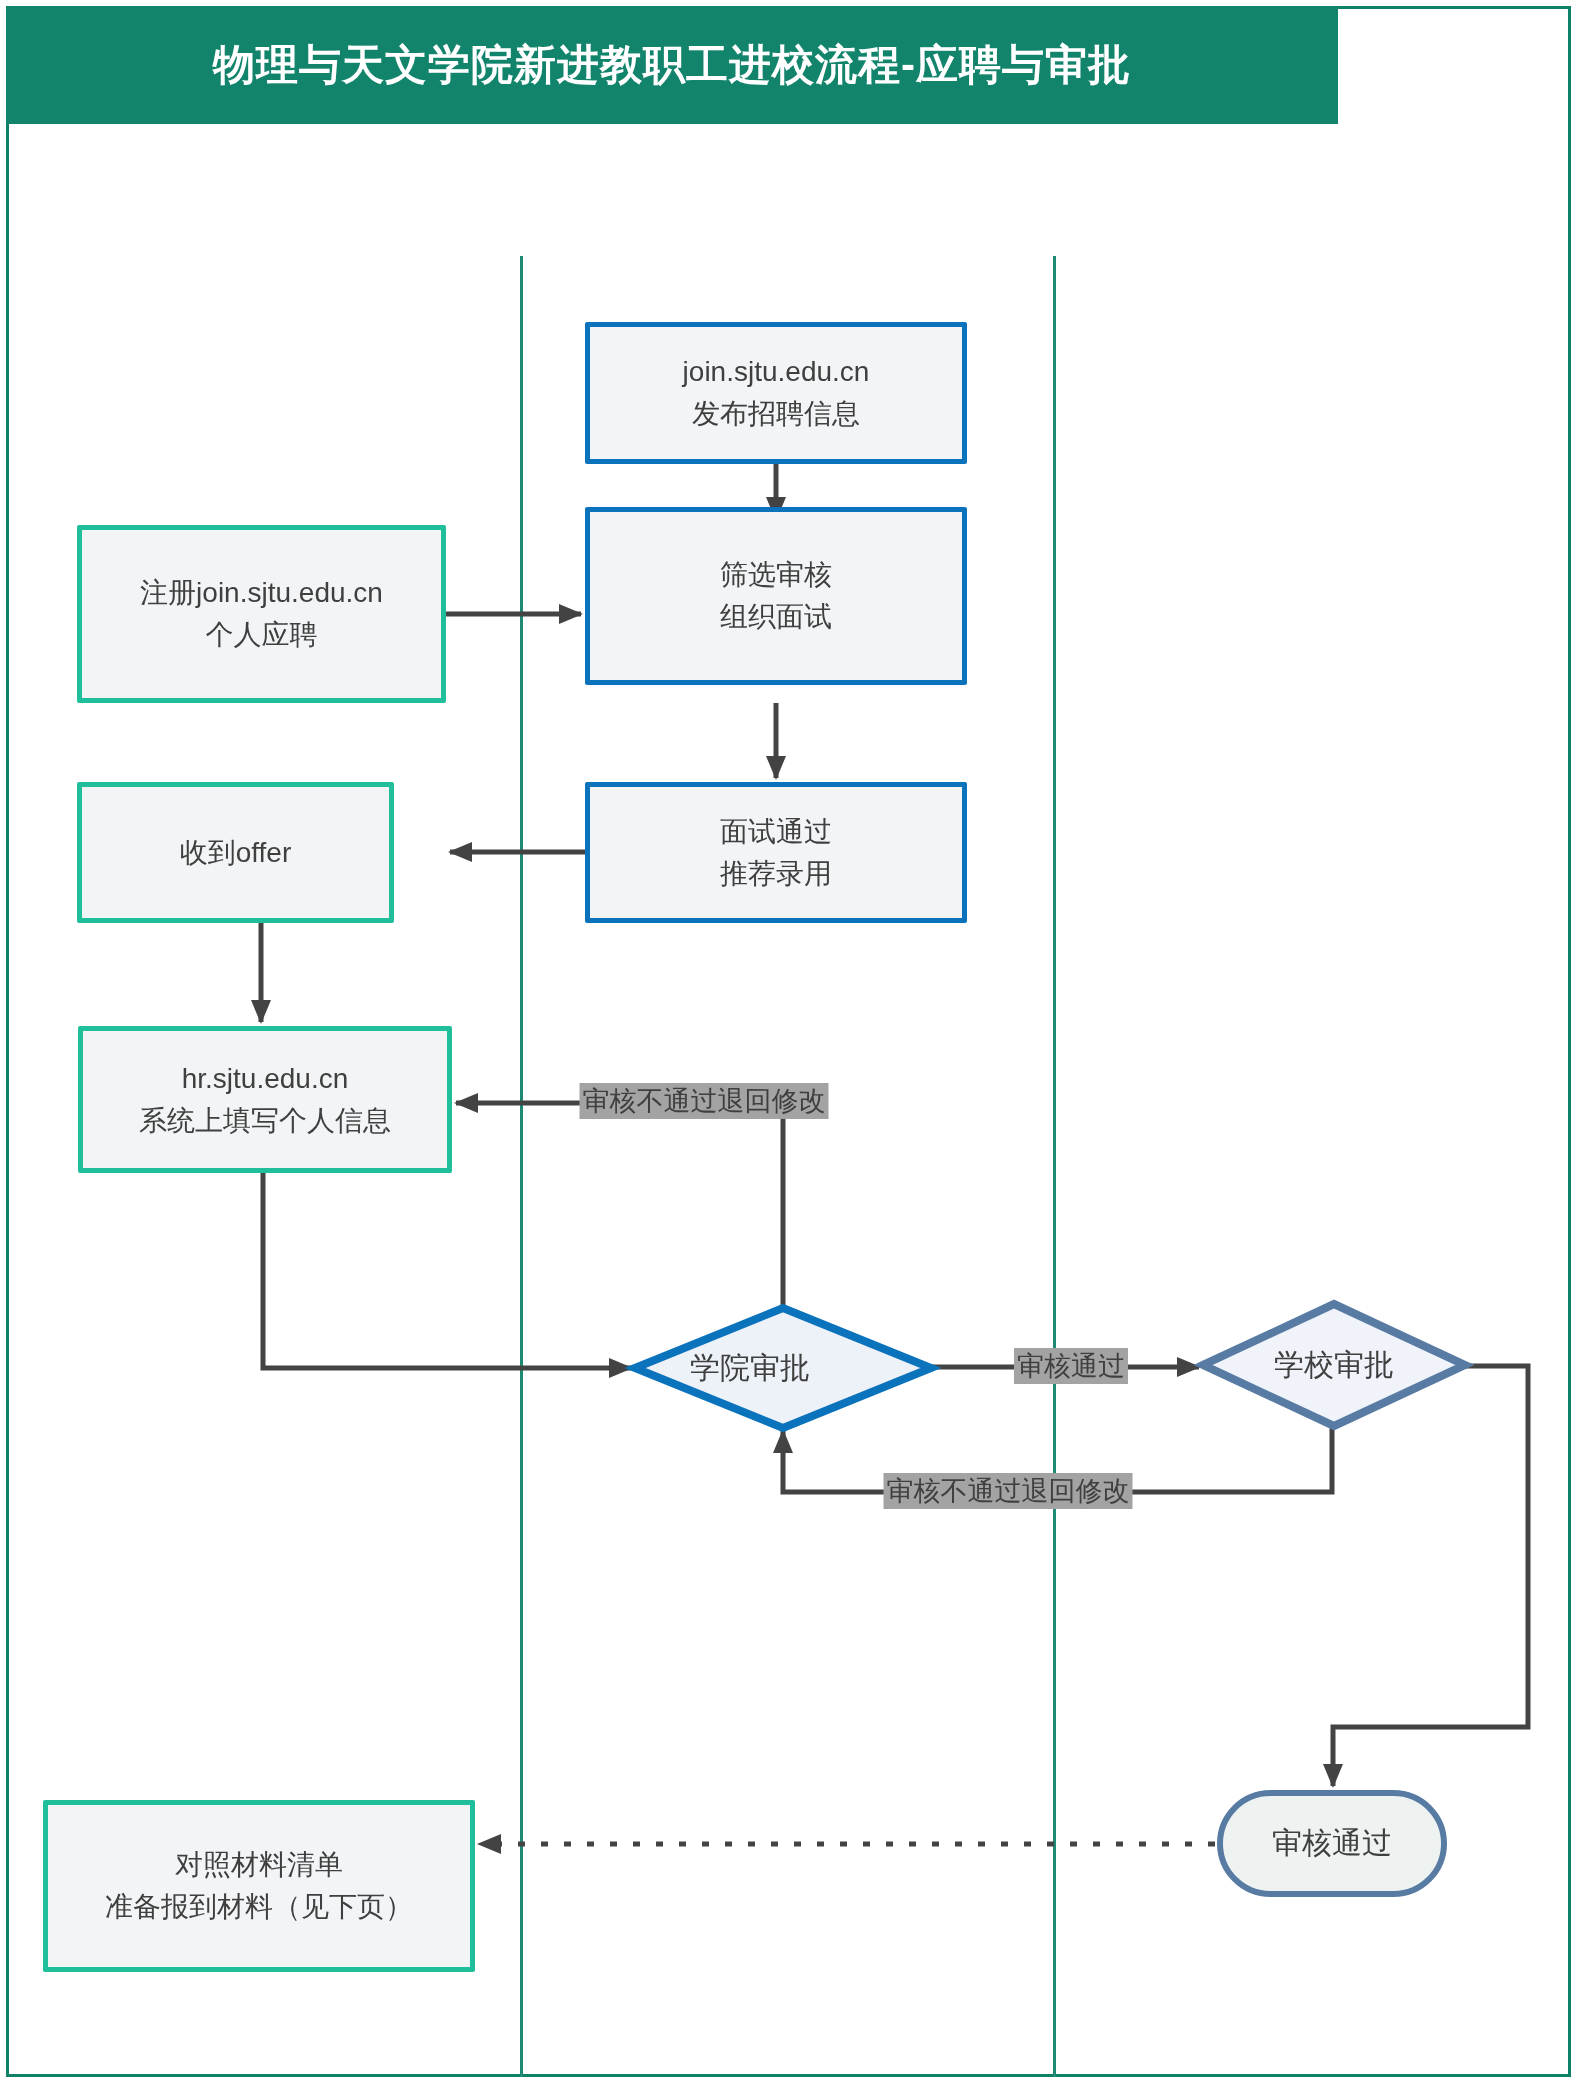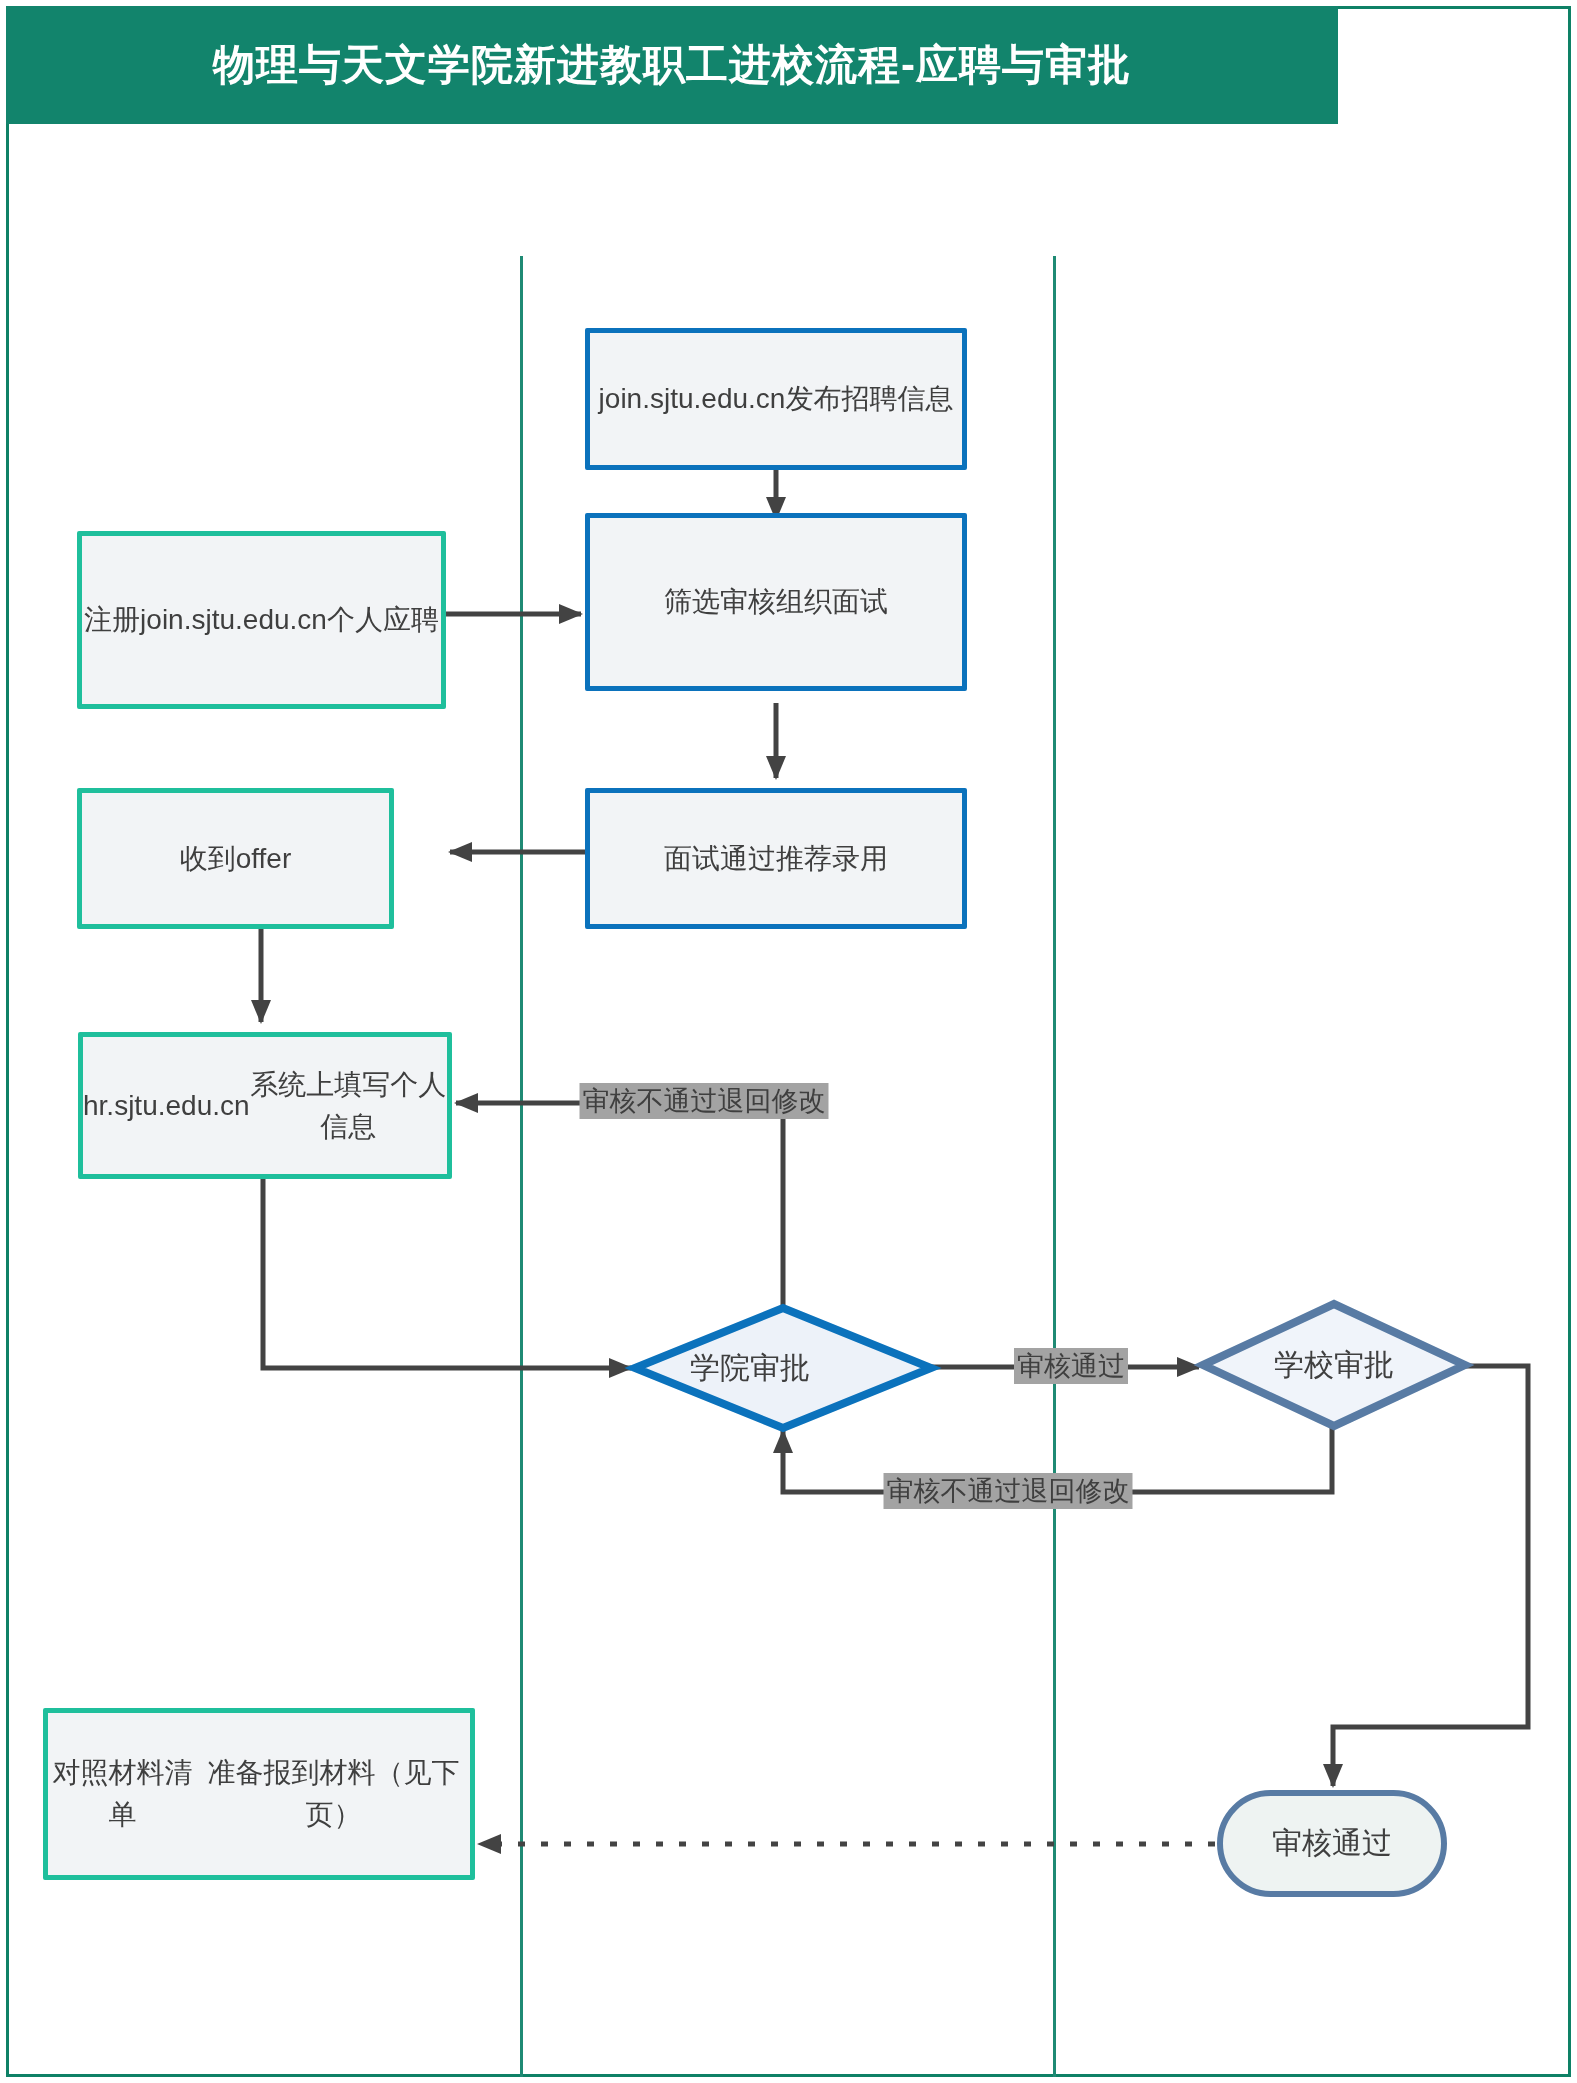--- a/index.html
+++ b/index.html
@@ -24,23 +24,23 @@
   .lane-header span{color:#fff;font-size:34px;}
   .lh-1{width:516px;} .lh-2{width:533px;} .lh-3{width:516px;}
   .lane-divider{position:absolute;top:256px;height:1821px;width:3px;background:var(--divider,#1f8a74);}
   .ld-1{left:520px;} .ld-2{left:1053px;}
   .connector-layer{position:absolute;left:0;top:0;width:1577px;height:2083px;}
   .edge{stroke:var(--arrow,#434343);stroke-width:5;fill:none;}
   .edge.dashed{stroke-dasharray:7 16;}
   .diamond-blue{fill:var(--diamond-fill-blue,#edf2f9);stroke:var(--blue,#0b72bc);stroke-width:8;stroke-linejoin:miter;}
   .diamond-steel{fill:var(--diamond-fill-steel,#f0f4fa);stroke:var(--steel,#587ba4);stroke-width:8;stroke-linejoin:miter;}
   .node{
-    position:absolute;box-sizing:border-box;display:flex;flex-direction:row;
+    position:absolute;box-sizing:border-box;display:flex;flex-direction:column;
     align-items:center;justify-content:center;background:var(--node-fill,#f2f4f6);
-    font-size:28px;line-height:42px;text-align:center;border-radius:2px;margin-top:6px;
+    font-size:28px;line-height:42px;text-align:center;border-radius:2px;
   }
   .node.blue{border:5px solid var(--blue,#0b72bc);}
   .node.green{border:5px solid var(--green,#1fbf9c);}
   .stadium{
     position:absolute;box-sizing:border-box;display:flex;align-items:center;justify-content:center;
     border:6px solid var(--steel,#587ba4);border-radius:54px;background:#eef3f2;font-size:30px;
   }
   .diamond-label{
     position:absolute;transform:translate(-50%,-50%);font-size:30px;white-space:nowrap;
   }
@@ -114,21 +114,21 @@
     <div>系统上填写个人信息</div>
   </div>
 
   <div class="diamond-label" style="left:750px;top:1368px;">学院审批</div>
   <div class="diamond-label" style="left:1334px;top:1365px;">学校审批</div>
 
   <div class="stadium" style="left:1217px;top:1790px;width:230px;height:107px;">
     <span>审核通过</span>
   </div>
 
-  <div class="node green" style="left:43px;top:1702px;width:432px;height:172px;">
+  <div class="node green" style="left:43px;top:1800px;width:432px;height:172px;">
     <div>对照材料清单</div>
     <div>准备报到材料（见下页）</div>
   </div>
 
   <div class="edge-label" style="left:681px;top:1101px;">审核不通过退回修改</div>
   <div class="edge-label" style="left:1048px;top:1366px;">审核通过</div>
   <div class="edge-label" style="left:985px;top:1491px;">审核不通过退回修改</div>
 
 </div>
 

